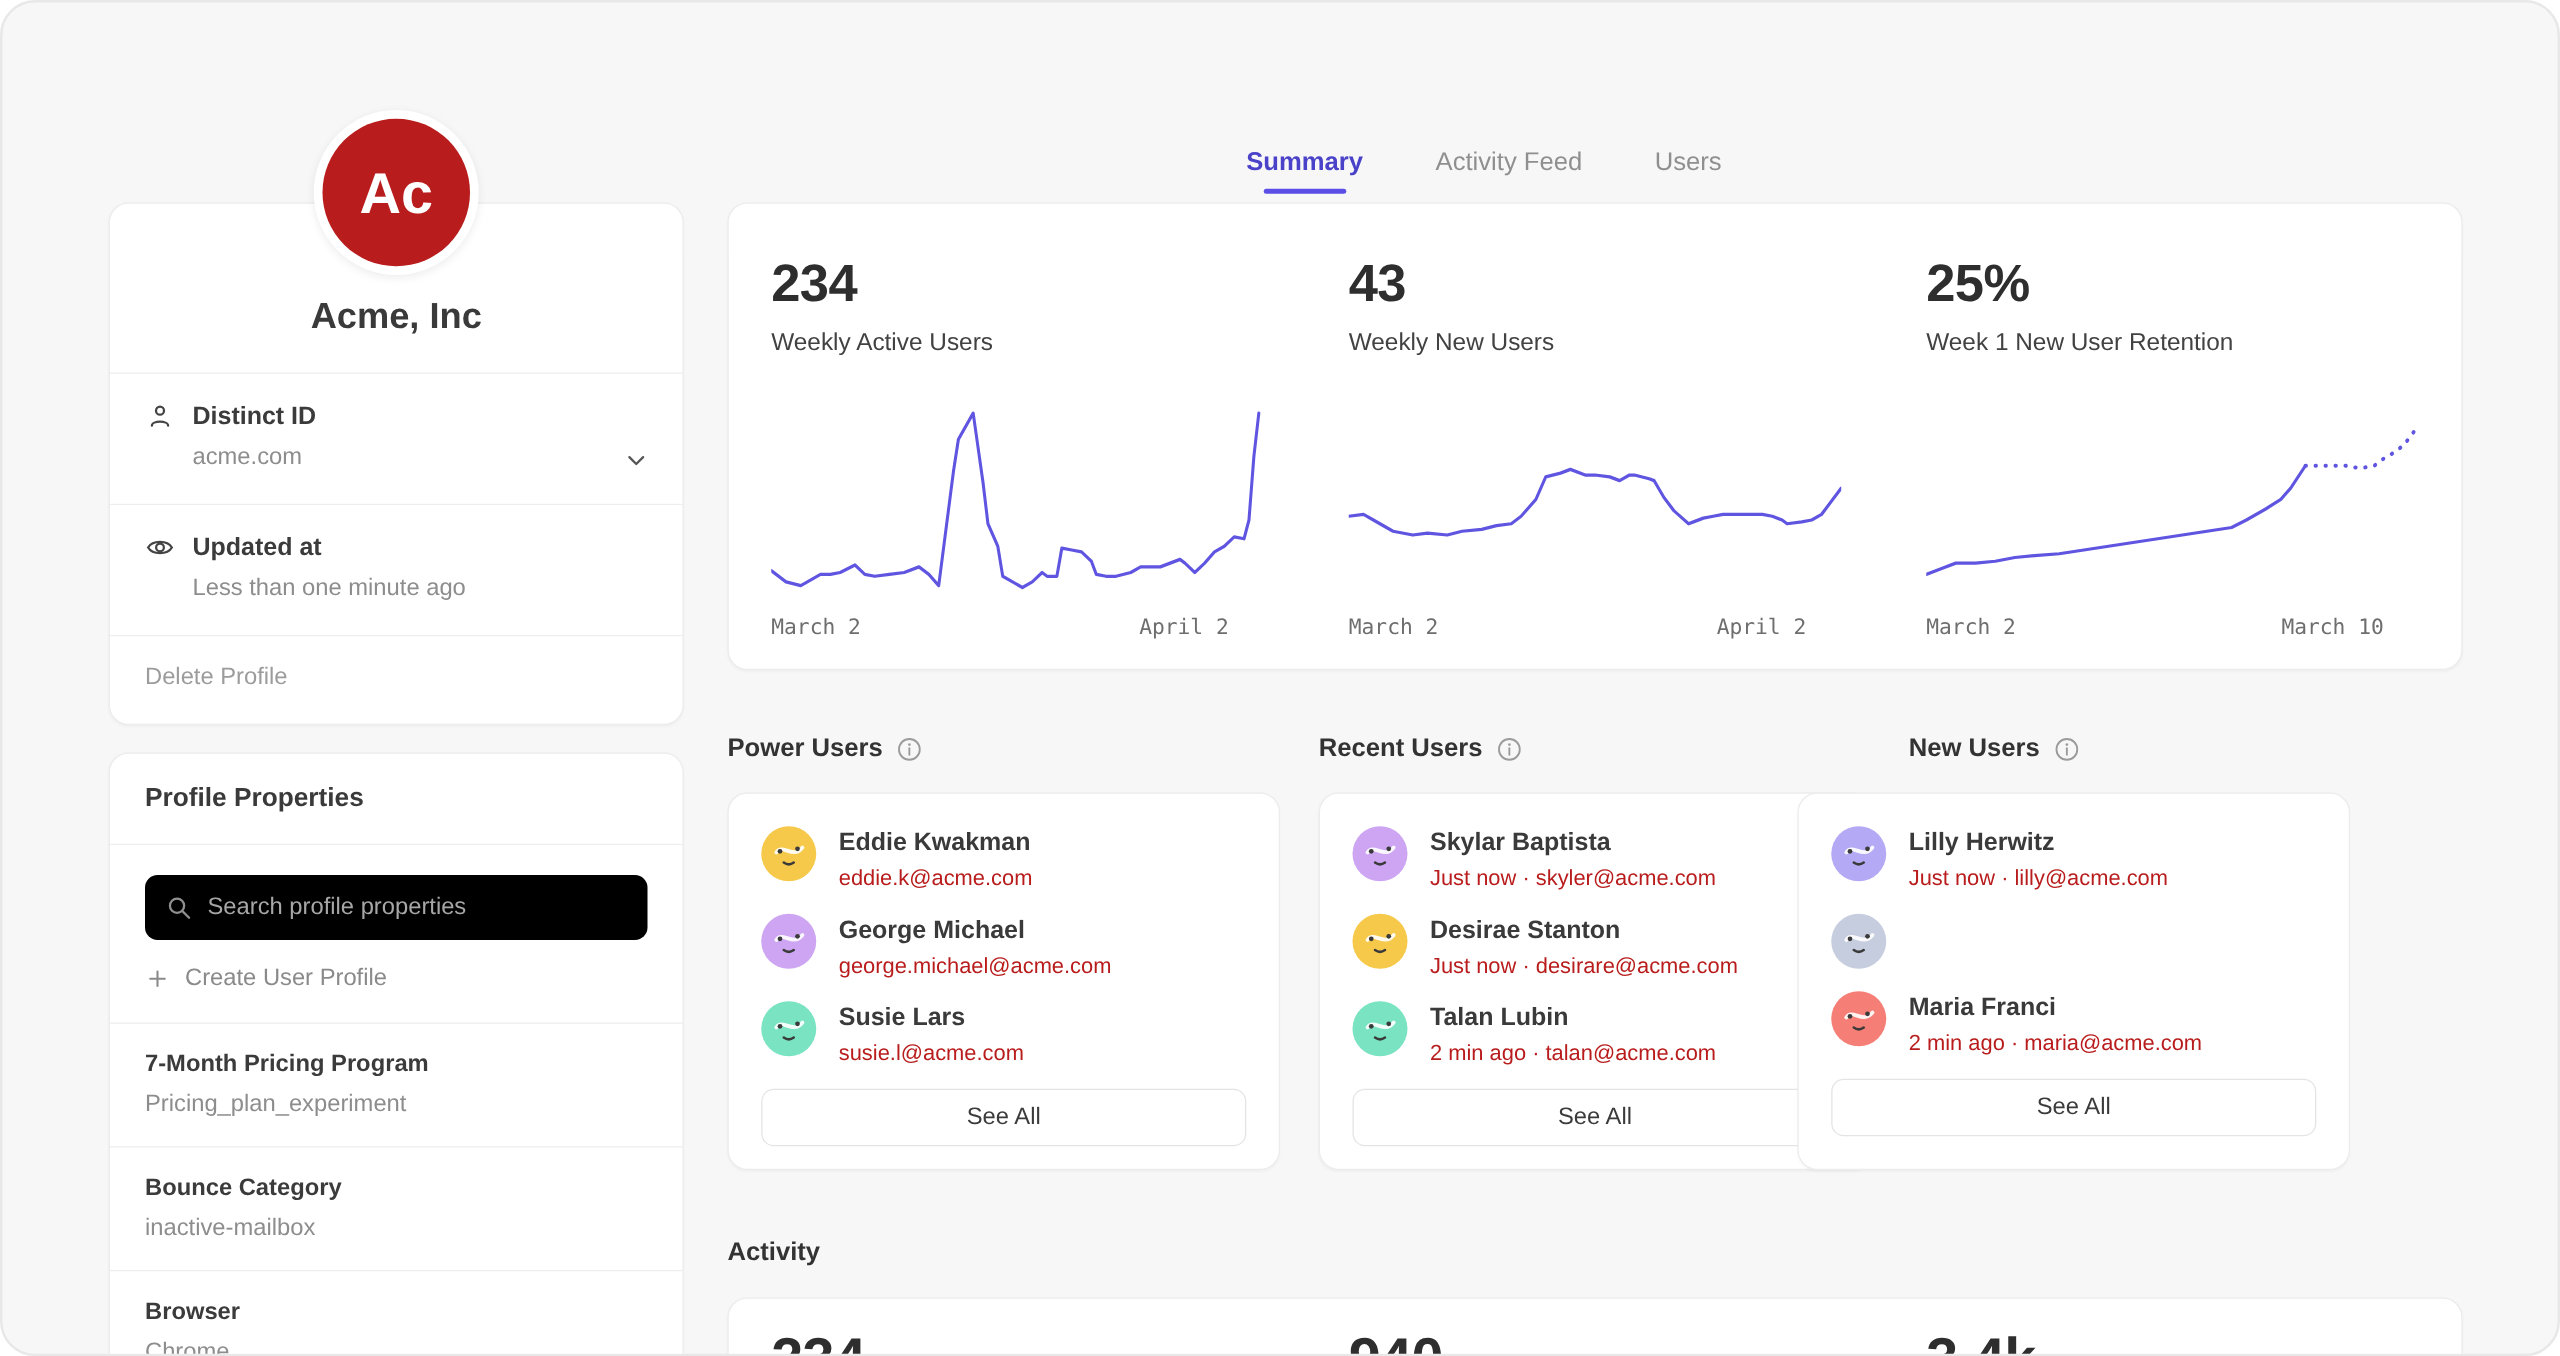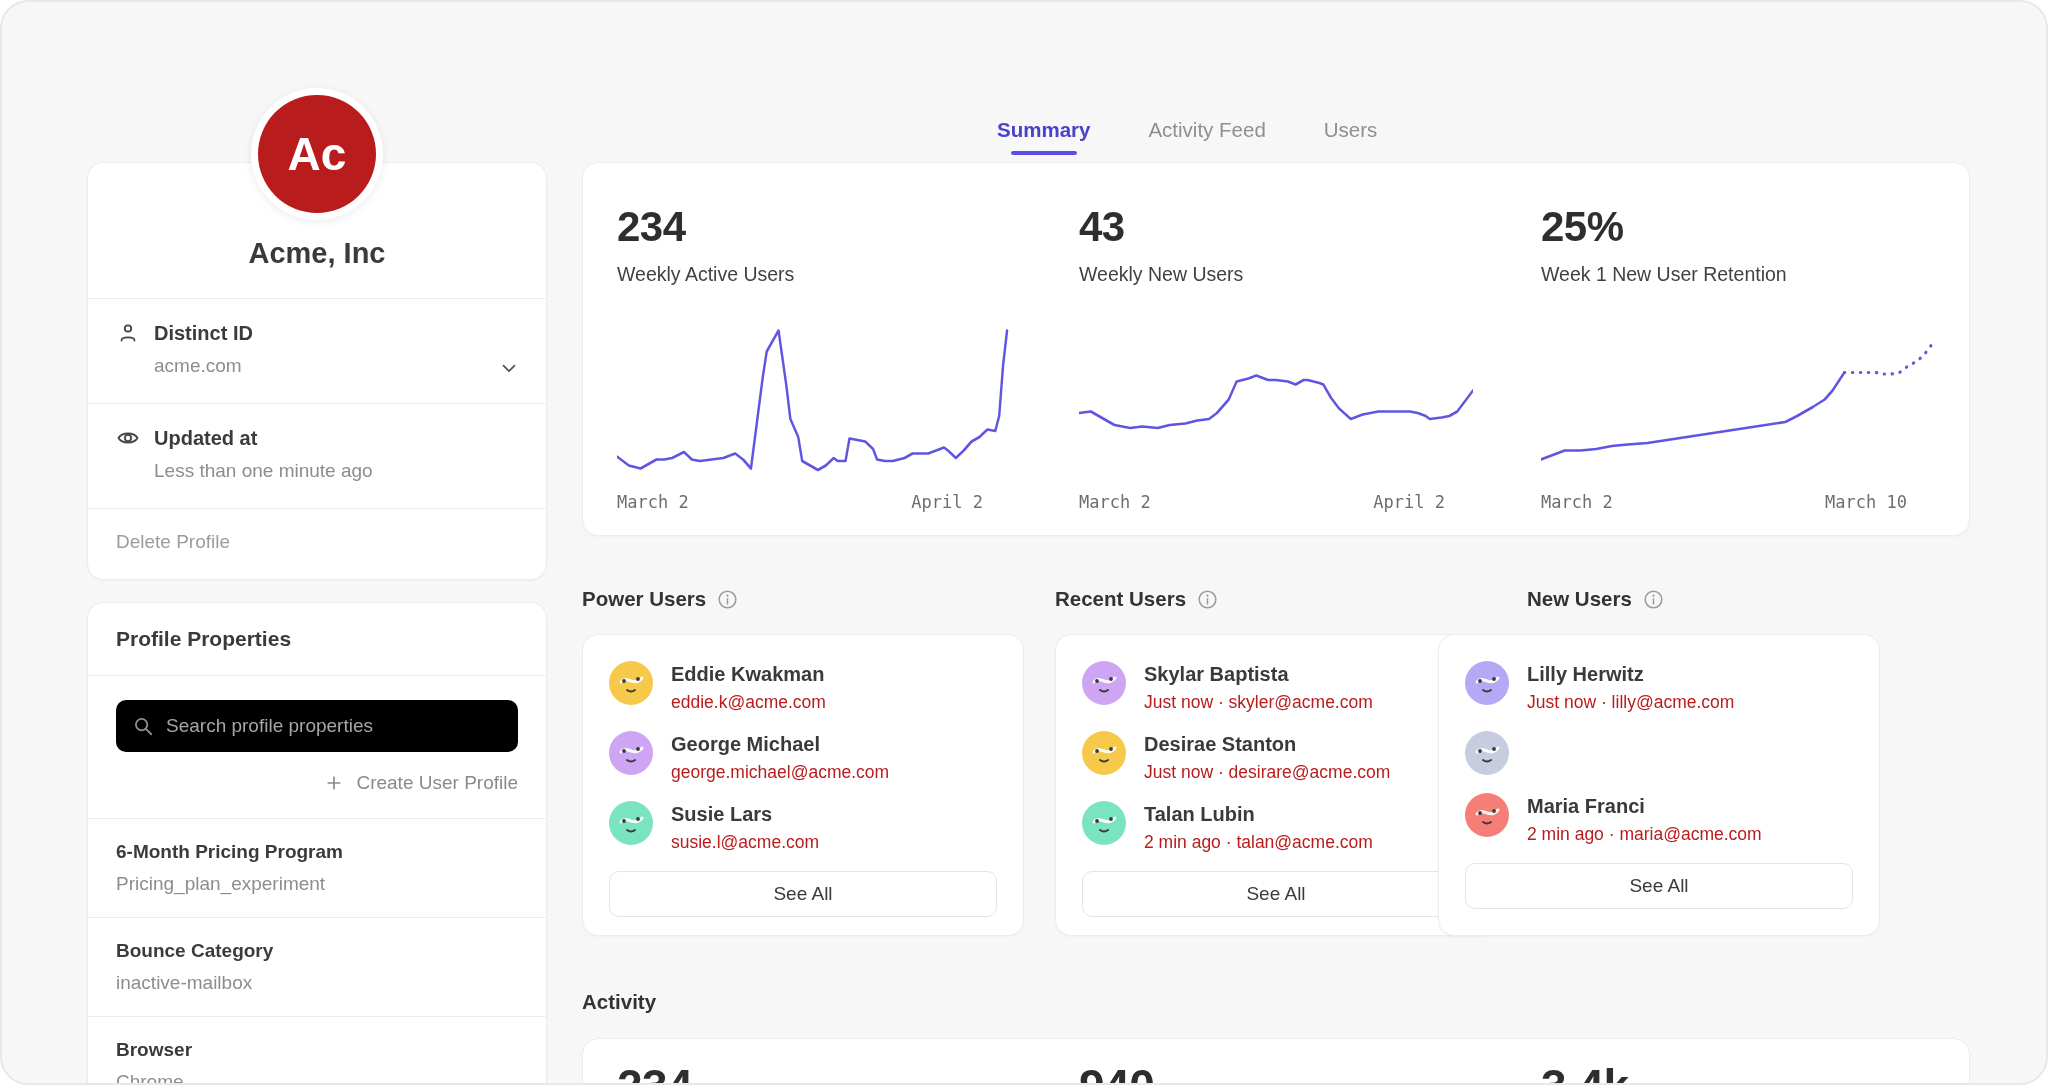--- a/index.html
+++ b/index.html
@@ -28,21 +28,21 @@
   .chev { position:absolute; right:26px; top:58px; color:#555; display:flex; }
   .delete-row { padding:22px 28px 26px; font-size:19px; color:#9c9c9c; }
 
   .props-card { left:85px; top:600px; width:460px; height:560px; }
   .props-title { padding:24px 28px; font-size:21px; font-weight:bold; color:#3a3a3a; }
   .search-box { margin:24px 28px 0; height:52px; border-radius:10px; background:#000000;
                 display:flex; align-items:center; gap:12px; padding:0 16px; }
   .search-box .icn { color:#8f8f8f; display:flex; }
   .search-ph { font-size:19px; color:#a6a6a6; }
   .create-row { margin:20px 28px 24px; display:flex; align-items:center; gap:12px;
-                font-size:19px; color:#8a8a8a;justify-content:flex-end; }
+                font-size:19px; color:#8a8a8a; }
   .create-row .icn { color:#8a8a8a; display:flex; }
   .prop-item { padding:22px 28px; }
   .prop-name { font-size:19px; font-weight:bold; color:#3b3b3b; }
   .prop-val  { margin-top:10px; font-size:19px; color:#8d8d8d; }
 
   
   .tabs { position:absolute; left:995px; top:116px; display:flex; gap:58px; z-index:2; }
   .tab { font-size:20.5px; color:#8f8f8f; cursor:default; }
   .tab.active { color:#4A42C8; font-weight:bold; }
   .tab.active::after { content:''; display:block; height:4px; width:66px; margin:9px auto 0;
@@ -147,21 +147,21 @@
       <span class="icn">
         <svg width="20" height="20" viewBox="0 0 24 24" fill="none" stroke="currentColor" stroke-width="2" stroke-linecap="round">
             <path d="M12 5v14M5 12h14"></path>
           </svg>
       </span>
       <span>Create User Profile</span>
     </div>
     <div class="divider"></div>
 
     <div class="prop-item">
-      <div class="prop-name">6-Month Pricing Program</div>
+      <div class="prop-name">7-Month Pricing Program</div>
       <div class="prop-val">Pricing_plan_experiment</div>
     </div>
     <div class="divider"></div>
     <div class="prop-item">
       <div class="prop-name">Bounce Category</div>
       <div class="prop-val">inactive-mailbox</div>
     </div>
     <div class="divider"></div>
     <div class="prop-item">
       <div class="prop-name">Browser</div>

